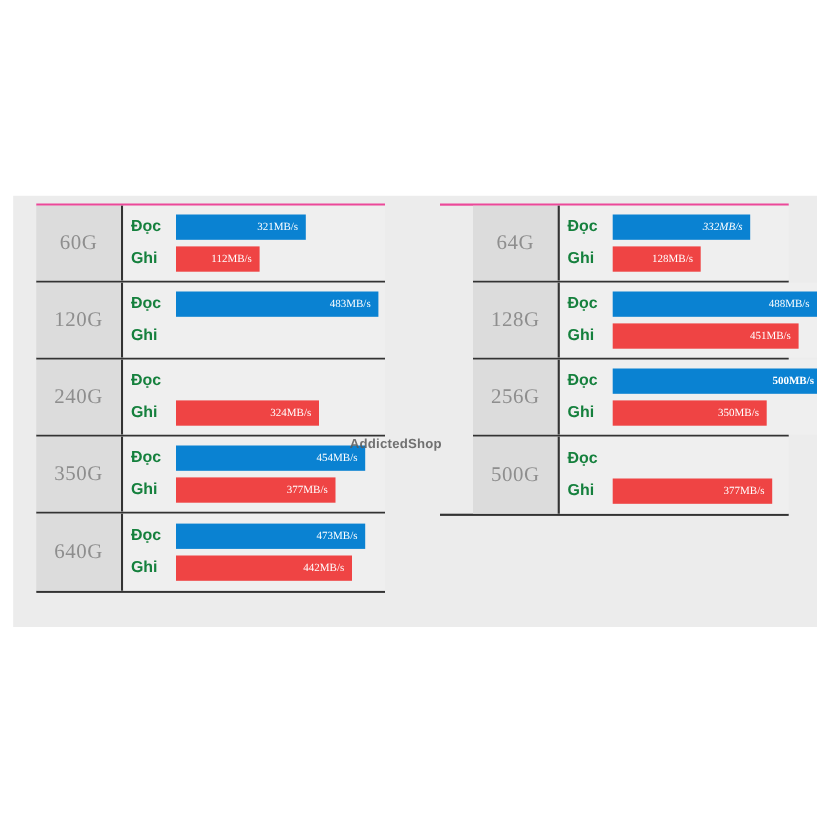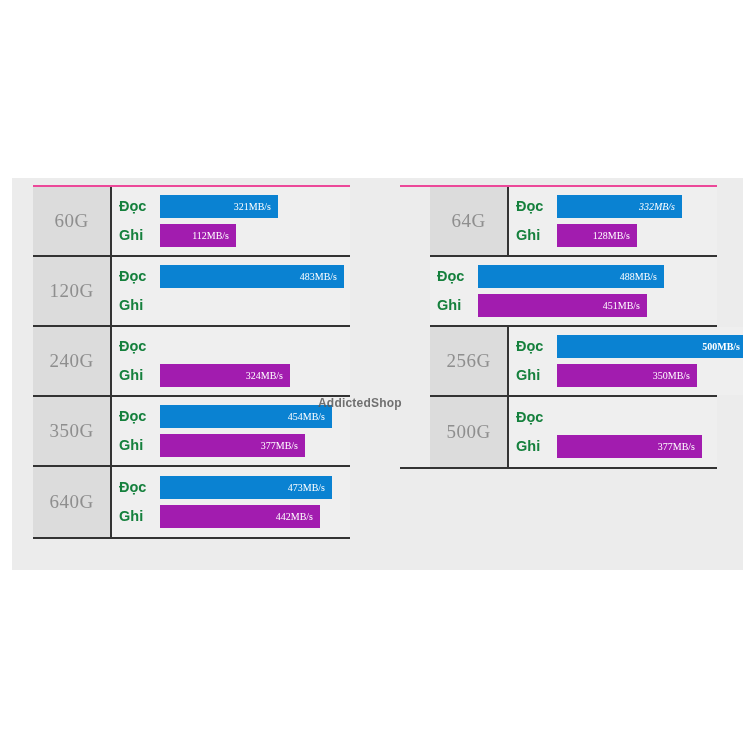--- a/index.html
+++ b/index.html
@@ -108,21 +108,21 @@
     align-items: center;
     justify-content: flex-end;
     box-sizing: border-box;
     padding-right: 7px;
     font-family: "Liberation Serif", serif;
     font-size: 10px;
     color: #ffffff;
     white-space: nowrap;
   }
   .bar.read  { background: #0a82d2; }
-  .bar.write { background: #a21caf; }
+  .bar.write { background: #ef4444; }
 
   .watermark {
     position: absolute;
     left: 318px;
     top: 396px;
     font-family: "Liberation Sans", sans-serif;
     font-size: 12px;
     font-weight: bold;
     color: #5b5b5b;
     opacity: 0.85;
@@ -213,20 +213,21 @@
               <div class="bar-label">Đọc</div>
               <div class="bar read" style="width: 125px; font-style: italic;">332MB/s</div>
             </div>
             <div class="bar-line">
               <div class="bar-label">Ghi</div>
               <div class="bar write" style="width: 80px;">128MB/s</div>
             </div>
           </div>
         </div>
         <div class="trow">
+          <div class="cap-cell">128G</div>
           <div class="bars-cell">
             <div class="bar-line">
               <div class="bar-label">Đọc</div>
               <div class="bar read" style="width: 186px;">488MB/s</div>
             </div>
             <div class="bar-line">
               <div class="bar-label">Ghi</div>
               <div class="bar write" style="width: 169px;">451MB/s</div>
             </div>
           </div>

